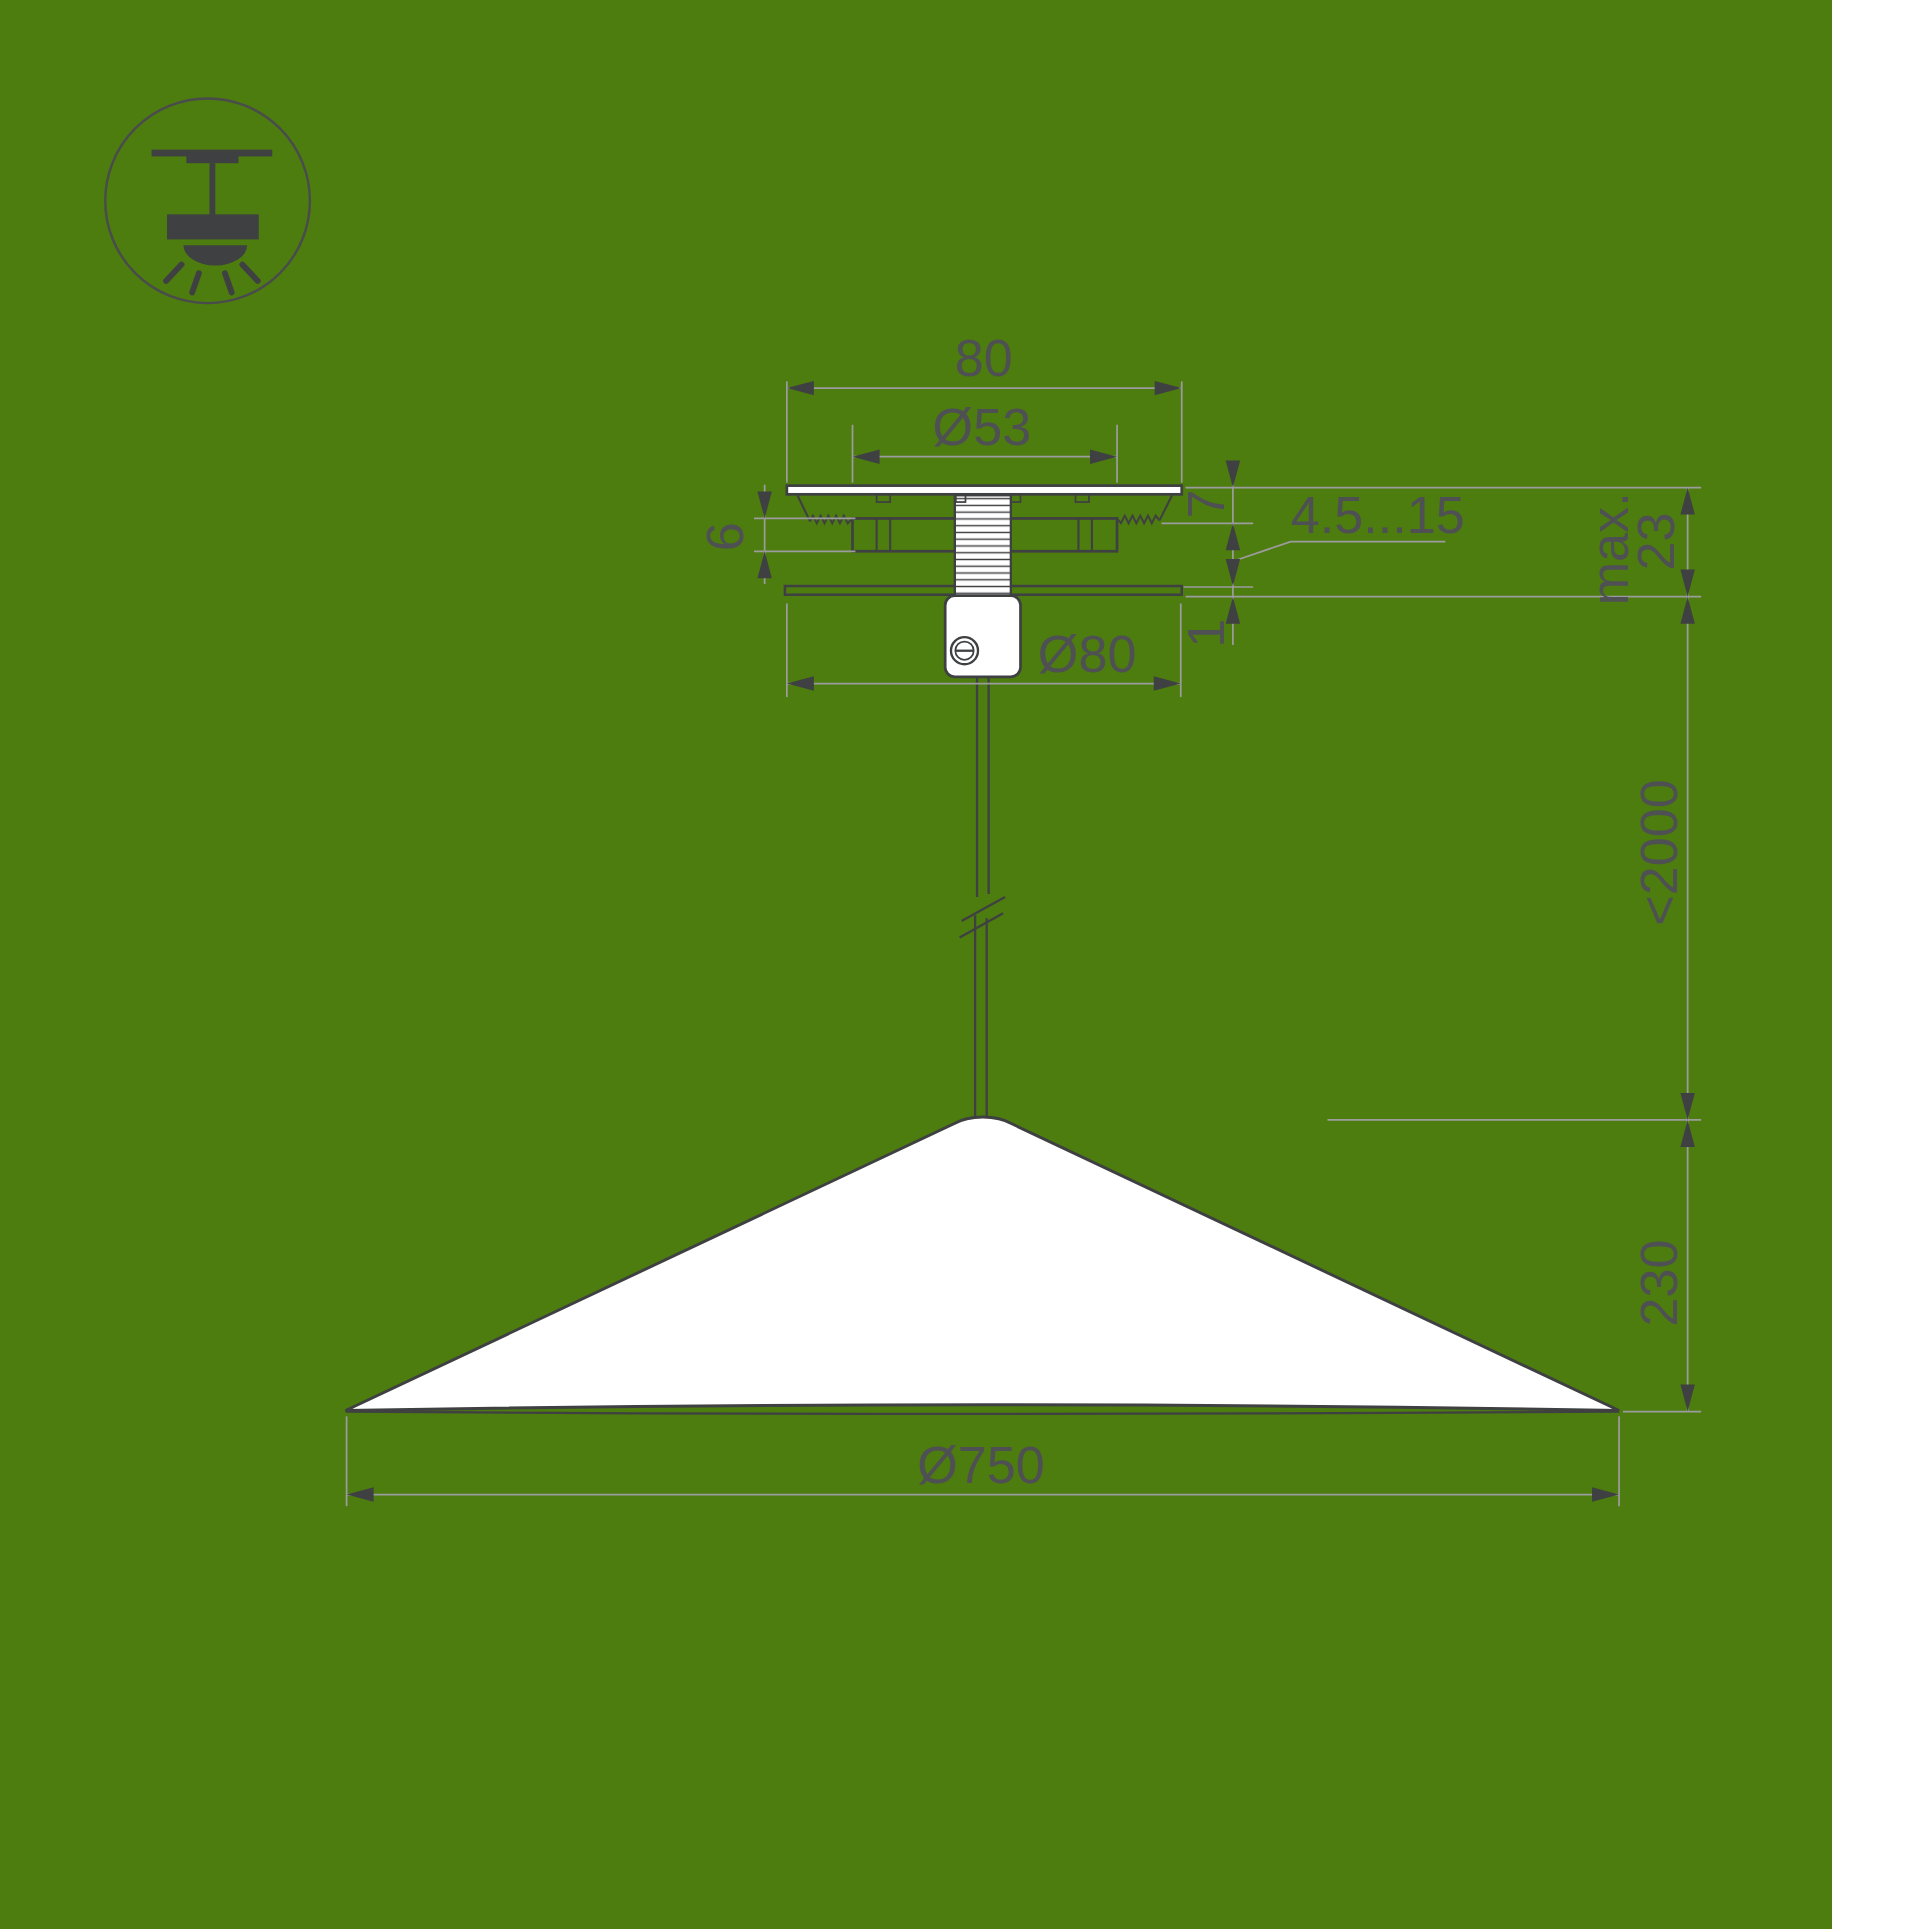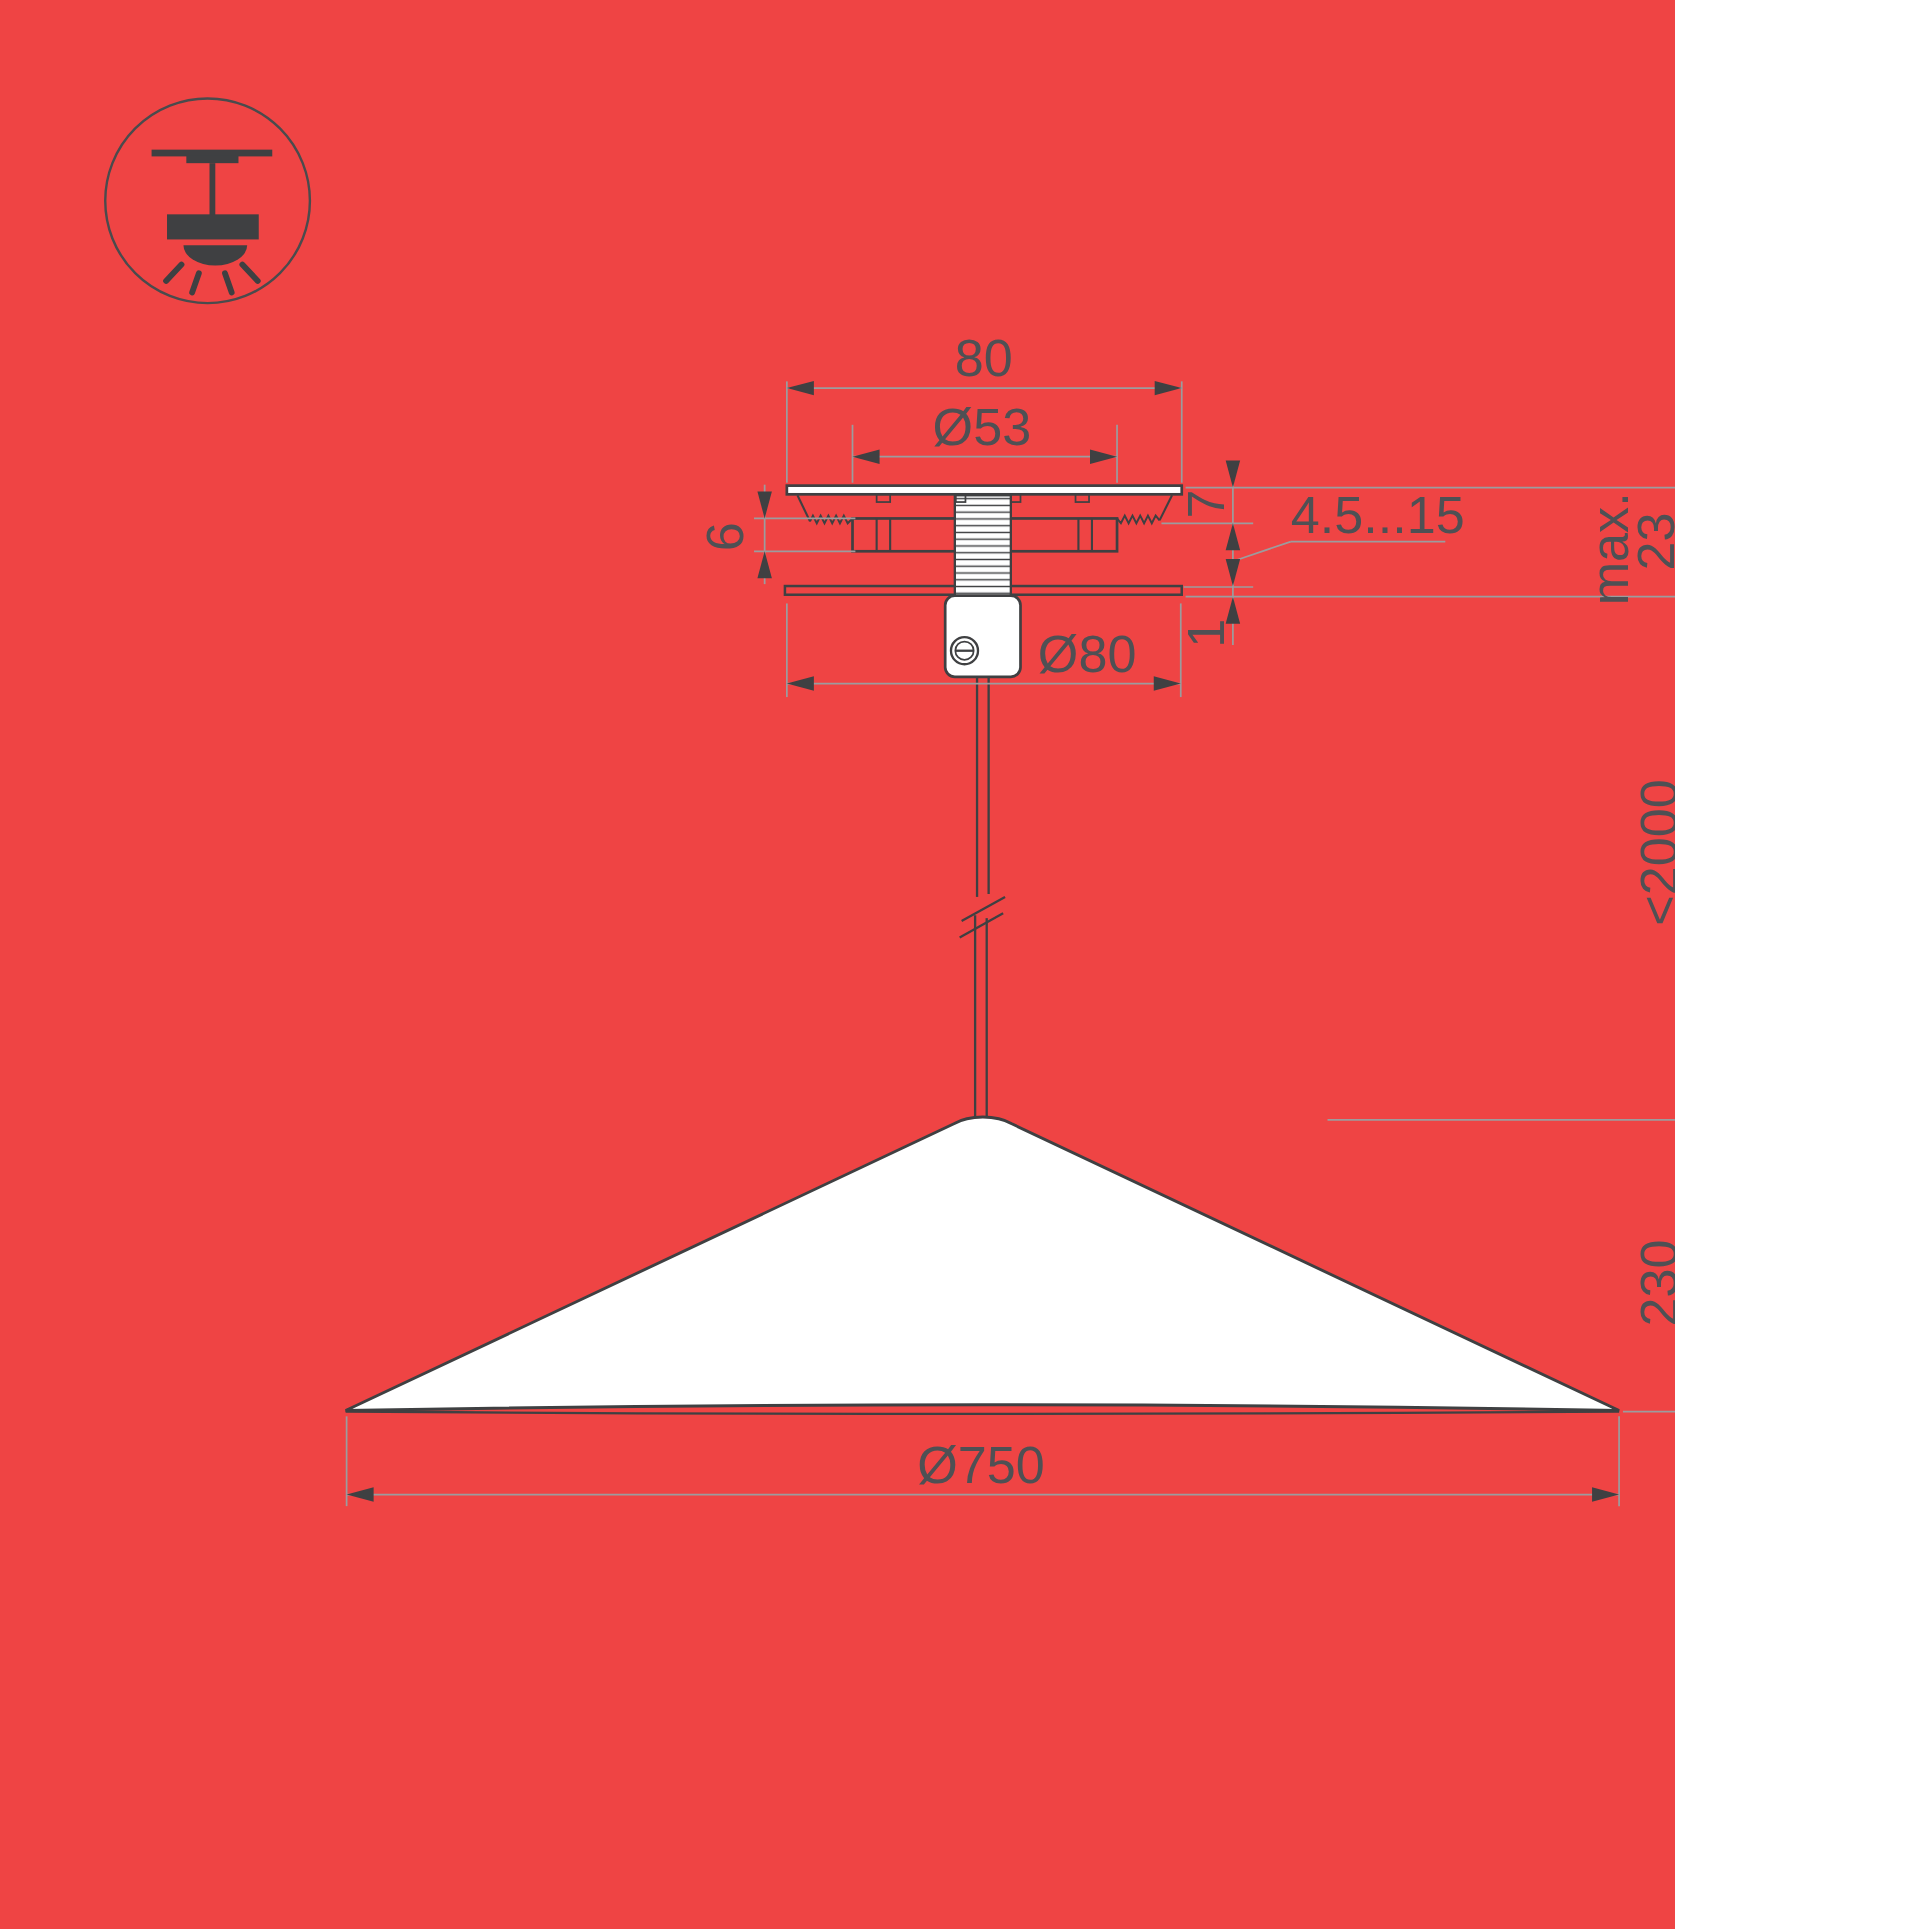--- a/index.html
+++ b/index.html
@@ -1,16 +1,16 @@
 <!DOCTYPE html>
 <html><head>
 <meta charset="utf-8">
 <style>
   html,body{margin:0;padding:0;background:#ffffff;}
-  .page{width:1675px;height:1929px;background:#ef4444;position:relative;overflow:hidden;}
+  .page{width:1832px;height:1929px;background:#4d7c0f;position:relative;overflow:hidden;}
   svg{display:block;}
   text{font-family:"Liberation Sans","DejaVu Sans",sans-serif;fill:#4f5054;}
   .dimtxt{font-size:54px;}
 </style>
 </head>
 <body>
 
 <div class="page">
 <svg width="1929" height="1929" viewBox="0 0 1998 1998">
   <defs>

